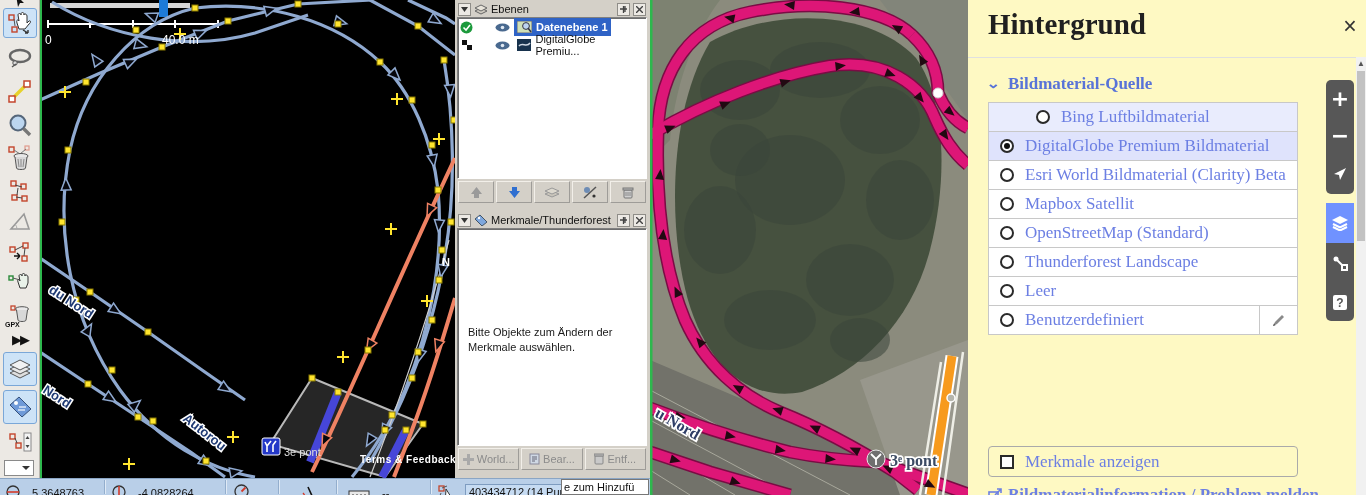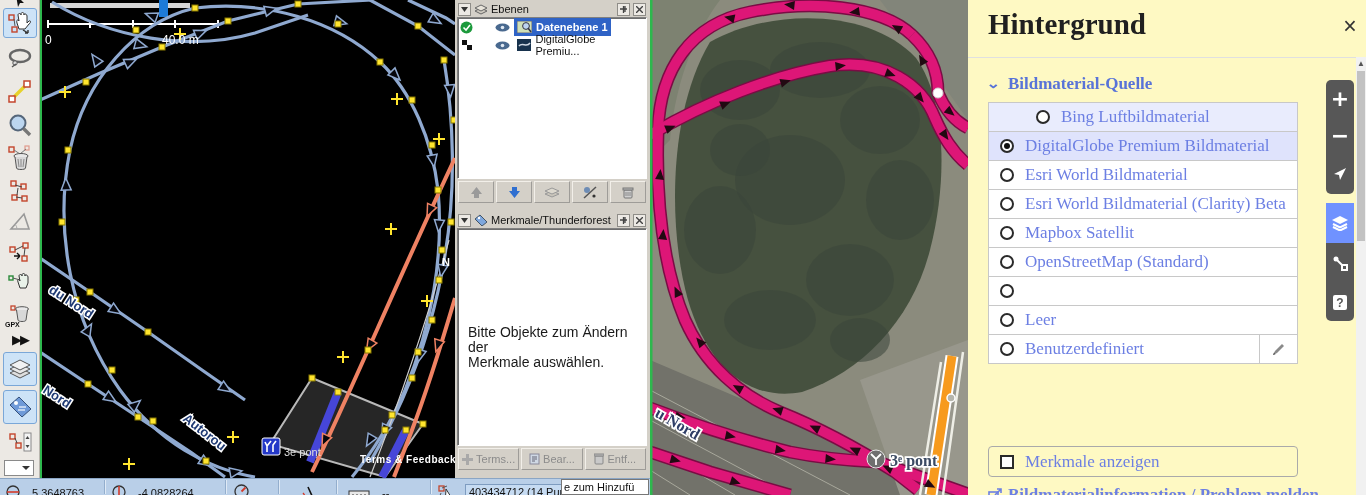--- a/index.html
+++ b/index.html
@@ -35,21 +35,21 @@
   .mini-btn svg { display:block; }
   .jpanel-title { flex:1; white-space:nowrap; overflow:hidden; }
   .jpanel-body { background:#fff; border:1px solid #808080; border-right-color:#fff; border-bottom-color:#fff;
                  box-shadow:inset 1px 1px 0 #6e6e6e; overflow:hidden; position:relative; }
   .layer-row { height:18px; display:flex; align-items:center; gap:4px; padding:0 2px; font-size:11px; color:#111; }
   .layer-row .sel-wrap { display:flex; align-items:center; gap:4px; height:100%; padding:0 3px; }
   .layer-row.selected .sel-wrap { background:#2f63c6; color:#fff; font-weight:bold; }
   .btn-row { display:flex; gap:2px; padding:2px 1px; }
   .jbtn { flex:1; height:22px; background:#d4d0c8; border:1px outset #f2efe9; display:flex;
           align-items:center; justify-content:center; gap:3px; font-size:11px; color:#8b8b8b; }
-  .props-msg { position:absolute; left:10px; top:96px; font-size:14px; color:#1a1a1a; line-height:15px; }
+  .props-msg { position:absolute; left:10px; top:96px; font-size:11px; color:#1a1a1a; line-height:15px; }
 
   
   #josm-statusbar { position:absolute; left:0; top:478px; width:650px; height:17px;
                     background:#b9cfe8; border-top:1px solid #8aa5c4; font-size:11px; color:#111; }
   .seg { position:absolute; top:0; height:20px; display:flex; align-items:flex-end; gap:12px; padding:0 4px; }
   .seg-sep { position:absolute; top:1px; width:2px; height:14px;
              border-left:1px solid #93aecd; border-right:1px solid #dfeaf6; }
   .sel-badge { background:#c6dbf2; border:1px solid #7e9cc0; padding:0 3px; height:15px; display:flex; align-items:center; }
   .hint-field { position:absolute; left:561px; top:0px; width:88px; height:16px; background:#fff;
                 border:1px solid #777; font-size:11px; color:#111; display:flex; align-items:center;
@@ -455,21 +455,21 @@
         <div class="props-msg">
           <div>Bitte Objekte zum Ändern der</div>
           <div>Merkmale auswählen.</div>
         </div>
       </div>
       <div class="btn-row">
         <div class="jbtn">
             <svg width="11" height="11">
               <path d="M4,0 H7 V4 H11 V7 H7 V11 H4 V7 H0 V4 H4 Z" fill="#a9a9a9"></path>
             </svg>
-            <span>Terms...</span>
+            <span>World...</span>
           </div>
         <div class="jbtn">
             <svg width="11" height="12">
               <rect x="1" y="1" width="9" height="10" fill="#cfd8e4" stroke="#889"></rect>
               <path d="M3,4 H8 M3,6 H8 M3,8 H6" stroke="#667"></path>
             </svg>
             <span>Bear...</span>
           </div>
         <div class="jbtn">
             <svg width="10" height="12">
@@ -620,36 +620,33 @@
         <div class="src-row hl0">
           <span class="radio"></span>
           <span class="src-label">Bing Luftbildmaterial</span>
         </div>
         <div class="src-row hl1">
           <span class="radio on"></span>
           <span class="src-label">DigitalGlobe Premium Bildmaterial</span>
         </div>
         <div class="src-row">
           <span class="radio"></span>
-          <span class="src-label">Esri World Bildmaterial</span>
-        </div>
-        <div class="src-row">
-          <span class="radio"></span>
           <span class="src-label">Esri World Bildmaterial (Clarity) Beta</span>
         </div>
         <div class="src-row">
           <span class="radio"></span>
           <span class="src-label">Mapbox Satellit</span>
         </div>
         <div class="src-row">
           <span class="radio"></span>
           <span class="src-label">OpenStreetMap (Standard)</span>
         </div>
         <div class="src-row">
           <span class="radio"></span>
+          <span class="src-label">Thunderforest Landscape</span>
         </div>
         <div class="src-row">
           <span class="radio"></span>
           <span class="src-label">Leer</span>
         </div>
         <div class="src-row">
           <span class="radio"></span>
           <span class="src-label">Benutzerdefiniert</span>
           <span class="edit-cell">
             <svg width="15" height="15">

